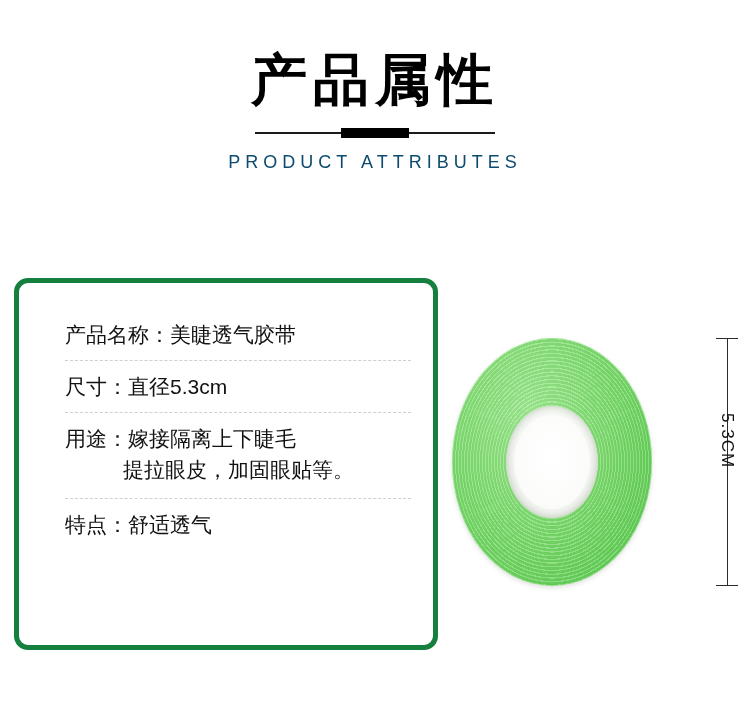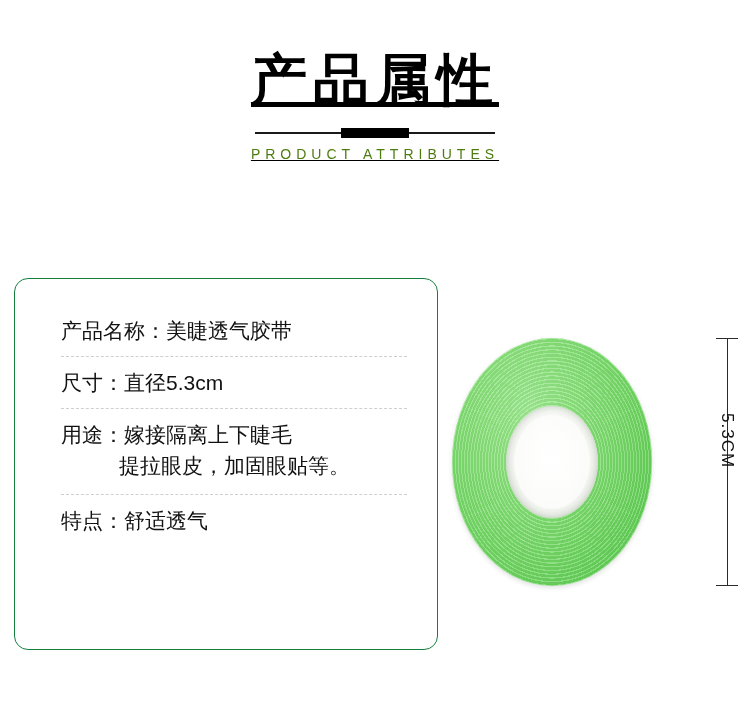--- a/index.html
+++ b/index.html
@@ -21,21 +21,20 @@
     height: 716px;
   }
 
   
   .header {
     position: absolute;
     top: 48px;
     left: 0;
     width: 750px;
     text-align: center;
-    text-decoration: underline;
   }
   .title-cn {
     font-family: "Liberation Sans", sans-serif;
     font-size: 56px;
     font-weight: bold;
     color: #000000;
     letter-spacing: 6px;
     line-height: 1.15;
   }
   .divider {
@@ -54,34 +53,34 @@
   }
   .divider .block {
     position: absolute;
     top: 0;
     left: 86px;
     width: 68px;
     height: 10px;
     background: #000000;
   }
   .title-en {
-    margin-top: 8px;
-    font-size: 14px;
-    color: #4d7c0f;
+    margin-top: 14px;
+    font-size: 18px;
+    color: #0c4a6e;
     letter-spacing: 5px;
   }
 
   
   .spec-card {
     position: absolute;
     left: 14px;
     top: 278px;
     width: 424px;
     height: 372px;
-    border: 1px solid #15803d;
+    border: 5px solid #15803d;
     border-radius: 14px;
     box-sizing: border-box;
     background: #ffffff;
   }
   .spec-list {
     position: absolute;
     left: 46px;
     top: 26px;
     width: 346px;
   }

